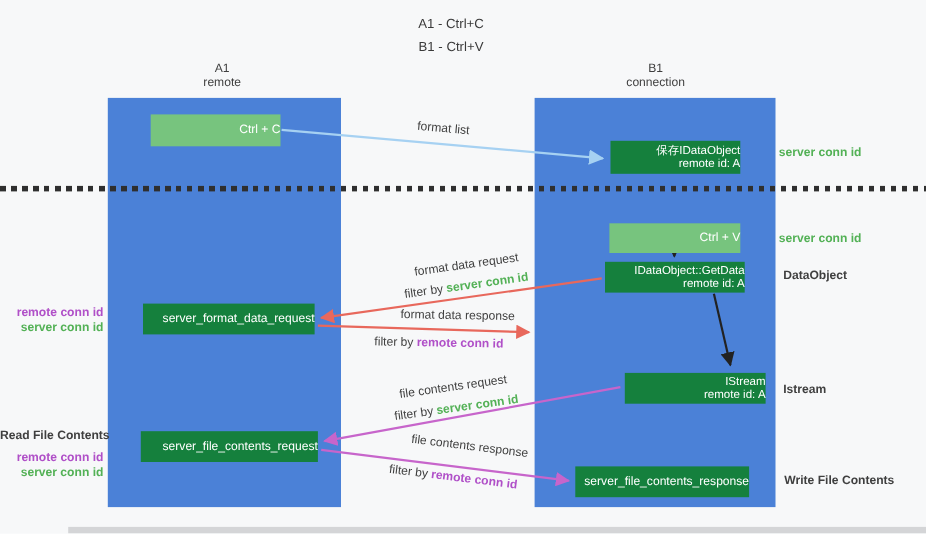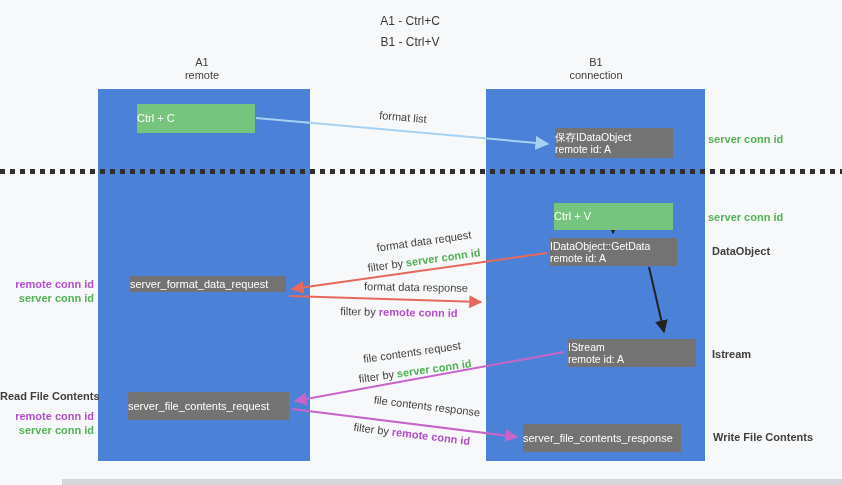--- a/index.html
+++ b/index.html
@@ -5,25 +5,25 @@
   html,body{margin:0;padding:0;}
   .stage{position:relative;width:842px;height:485px;background:#f7f8f9;
          font-family:"Liberation Sans","DejaVu Sans",sans-serif;overflow:hidden;}
   .title{position:absolute;left:410px;top:11px;transform:translateX(-50%);
          text-align:center;font-size:12px;color:#3a3a3a;line-height:21px;}
   .col{position:absolute;background:#4b81d7;}
   .hdr{position:absolute;transform:translateX(-50%);text-align:center;
        font-size:11px;color:#3f3f3f;line-height:13px;}
   .dotted{position:absolute;left:0;top:169px;width:842px;height:5px;
           background:repeating-linear-gradient(90deg,#2f2f2f 0 5px,transparent 5px 10px);}
-  .node{position:absolute;display:flex;flex-direction:column;align-items:flex-start;
+  .node{position:absolute;display:flex;flex-direction:column;align-items:flex-end;
         justify-content:center;color:#fff;text-align:center;font-size:11px;line-height:13px;}
   .node.small{font-size:10.5px;line-height:12.5px;}
   .green{background:#77c47e;}
-  .orange{background:#737373;}
+  .orange{background:#15803d;}
   .side{position:absolute;font-size:11px;font-weight:700;white-space:nowrap;}
   .side.plain{font-weight:700;color:#3f3f3f;}
   .ra{text-align:right;}
   .greenText{color:#53b156;}
   .purpleText{color:#b050c8;}
   .albl{position:absolute;font-size:11px;color:#3f3f3f;white-space:nowrap;}
   .albl .val{font-weight:700;margin-left:3px;}
   svg.arrows{position:absolute;left:0;top:0;pointer-events:none;}
   .edge{position:absolute;background:#d4d5d7;}
 </style>
@@ -86,21 +86,21 @@
 
   <div class="node green" style="left:554px;top:179px;width:119px;height:27px;margin-top:24px;">
     <div>Ctrl + V</div>
   </div>
 
   <div class="node orange small" style="left:550px;top:238px;width:127px;height:28px;">
     <div>IDataObject::GetData</div>
     <div>remote id: A</div>
   </div>
 
-  <div class="node orange" style="left:130px;top:276px;width:156px;height:16px;">
+  <div class="node orange" style="left:130px;top:276px;width:156px;height:28px;">
     <div>server_format_data_request</div>
   </div>
 
 
   <div class="node orange small" style="left:568px;top:339px;width:128px;height:28px;">
     <div>IStream</div>
     <div>remote id: A</div>
   </div>
 
   <div class="node orange" style="left:128px;top:392px;width:161px;height:28px;">

